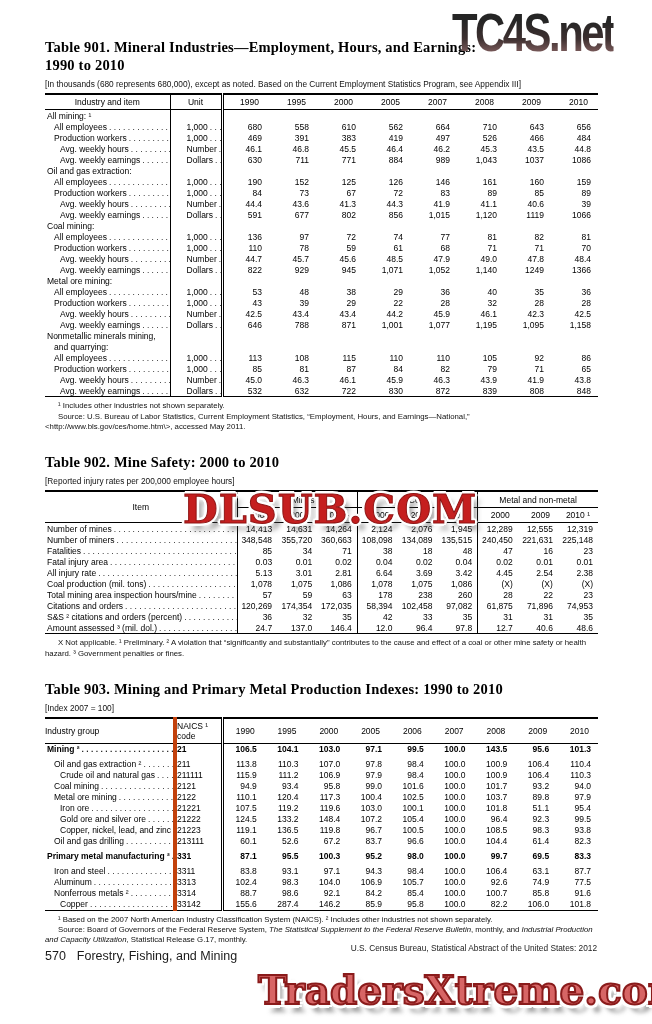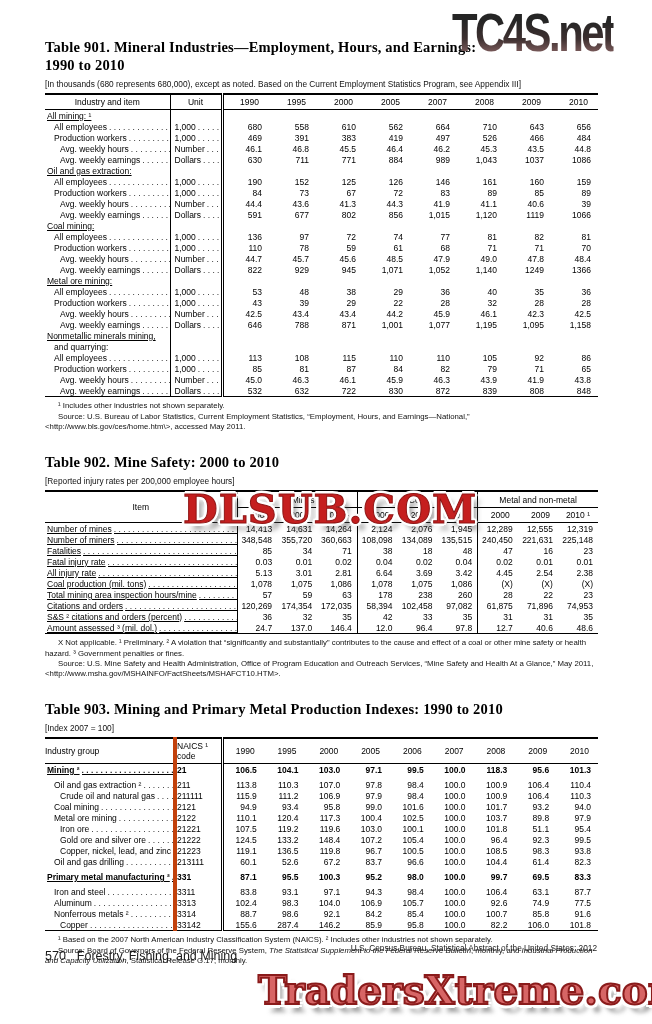--- a/index.html
+++ b/index.html
@@ -16,22 +16,22 @@
   
   table{border-collapse:collapse;table-layout:fixed;width:553px;font-size:8.5px;color:#000;}
   th{font-weight:400;padding:2px 0;}
   td{padding:.5px 0;vertical-align:bottom;}
   td.val{text-align:right;padding-right:7px;white-space:nowrap;}
   td.lbl{overflow:hidden;}
   .lw{display:flex;align-items:baseline;min-width:0;}
   .lw span{white-space:nowrap;}
   .lw.ld::after{content:". . . . . . . . . . . . . . . . . . . . . . . . . . . . . . . . . . . . . . . . . . . . . . . . . . . .";
     flex:1 1 0;min-width:0;overflow:hidden;white-space:nowrap;margin-left:2px;color:#222;}
-  .i0{padding-left:2px;text-decoration:underline;} .i1{padding-left:9px;} .i2{padding-left:15px;}
-  td.unit{overflow:hidden;padding-left:4px;}
+  .i0{padding-left:2px;} .i1{padding-left:9px;} .i2{padding-left:15px;}
+  td.unit{overflow:hidden;padding-left:16px;}
   td.code{white-space:nowrap;}
   tr.b td{font-weight:700;}
   tr.sp td{height:4px;padding:0;}
 
   
   .t901 thead th{border-top:2px solid #000;border-bottom:1px solid #000;}
   .t901 tbody tr:last-child td{border-bottom:1.5px solid #000;}
   .t901 th:nth-child(2),.t901 td:nth-child(2){border-left:1px solid #000;}
   .t901 th:nth-child(3),.t901 td:nth-child(3){border-left:3px double #000;}
   .t901 th.yr{text-align:right;padding-right:10px;}
@@ -711,21 +711,21 @@
               <td class="val gs">38</td>
               <td class="val">18</td>
               <td class="val">48</td>
               <td class="val gs">47</td>
               <td class="val">16</td>
               <td class="val">23</td>
             </tr>
             <tr>
               <td class="lbl i0">
                 <div class="lw ld">
-                  <span>Fatal injury rate</span>
+                  <span>Fatal injury area</span>
                 </div>
               </td>
               <td class="val gs">0.03</td>
               <td class="val">0.01</td>
               <td class="val">0.02</td>
               <td class="val gs">0.04</td>
               <td class="val">0.02</td>
               <td class="val">0.04</td>
               <td class="val gs">0.02</td>
               <td class="val">0.01</td>
@@ -824,21 +824,20 @@
               <td class="val">96.4</td>
               <td class="val">97.8</td>
               <td class="val gs">12.7</td>
               <td class="val">40.6</td>
               <td class="val">48.6</td>
             </tr>
           </tbody>
       </table>
       <div class="fns">
         <p>X Not applicable. ¹ Preliminary. ² A violation that “significantly and substantially” contributes to the cause and effect of a coal or other mine safety or health hazard. ³ Government penalties or fines.</p>
-        <p>Source: U.S. Mine Safety and Health Administration, Office of Program Education and Outreach Services, “Mine Safety and Health At a Glance,” May 2011, &lt;http://www.msha.gov/MSHAINFO/FactSheets/MSHAFCT10.HTM&gt;.</p>
       </div>
     </div>
 
     <div class="gap2"></div>
 
     <div class="sect">
       <div class="t-title">Table 903. Mining and Primary Metal Production Indexes: 1990 to 2010</div>
       <div class="bracket">[Index 2007 = 100]</div>
       <table class="t903">
         <colgroup>
@@ -870,21 +869,21 @@
                   <span>Mining ²</span>
                 </div>
               </td>
               <td class="code">21</td>
               <td class="val">106.5</td>
               <td class="val">104.1</td>
               <td class="val">103.0</td>
               <td class="val">97.1</td>
               <td class="val">99.5</td>
               <td class="val">100.0</td>
-              <td class="val">118.3</td>
+              <td class="val">143.5</td>
               <td class="val">95.6</td>
               <td class="val">101.3</td>
             </tr>
             <tr class="sp">
               <td class="lbl i0">
                 <div class="lw">
                   <span></span>
                 </div>
               </td>
               <td class="code"></td>

